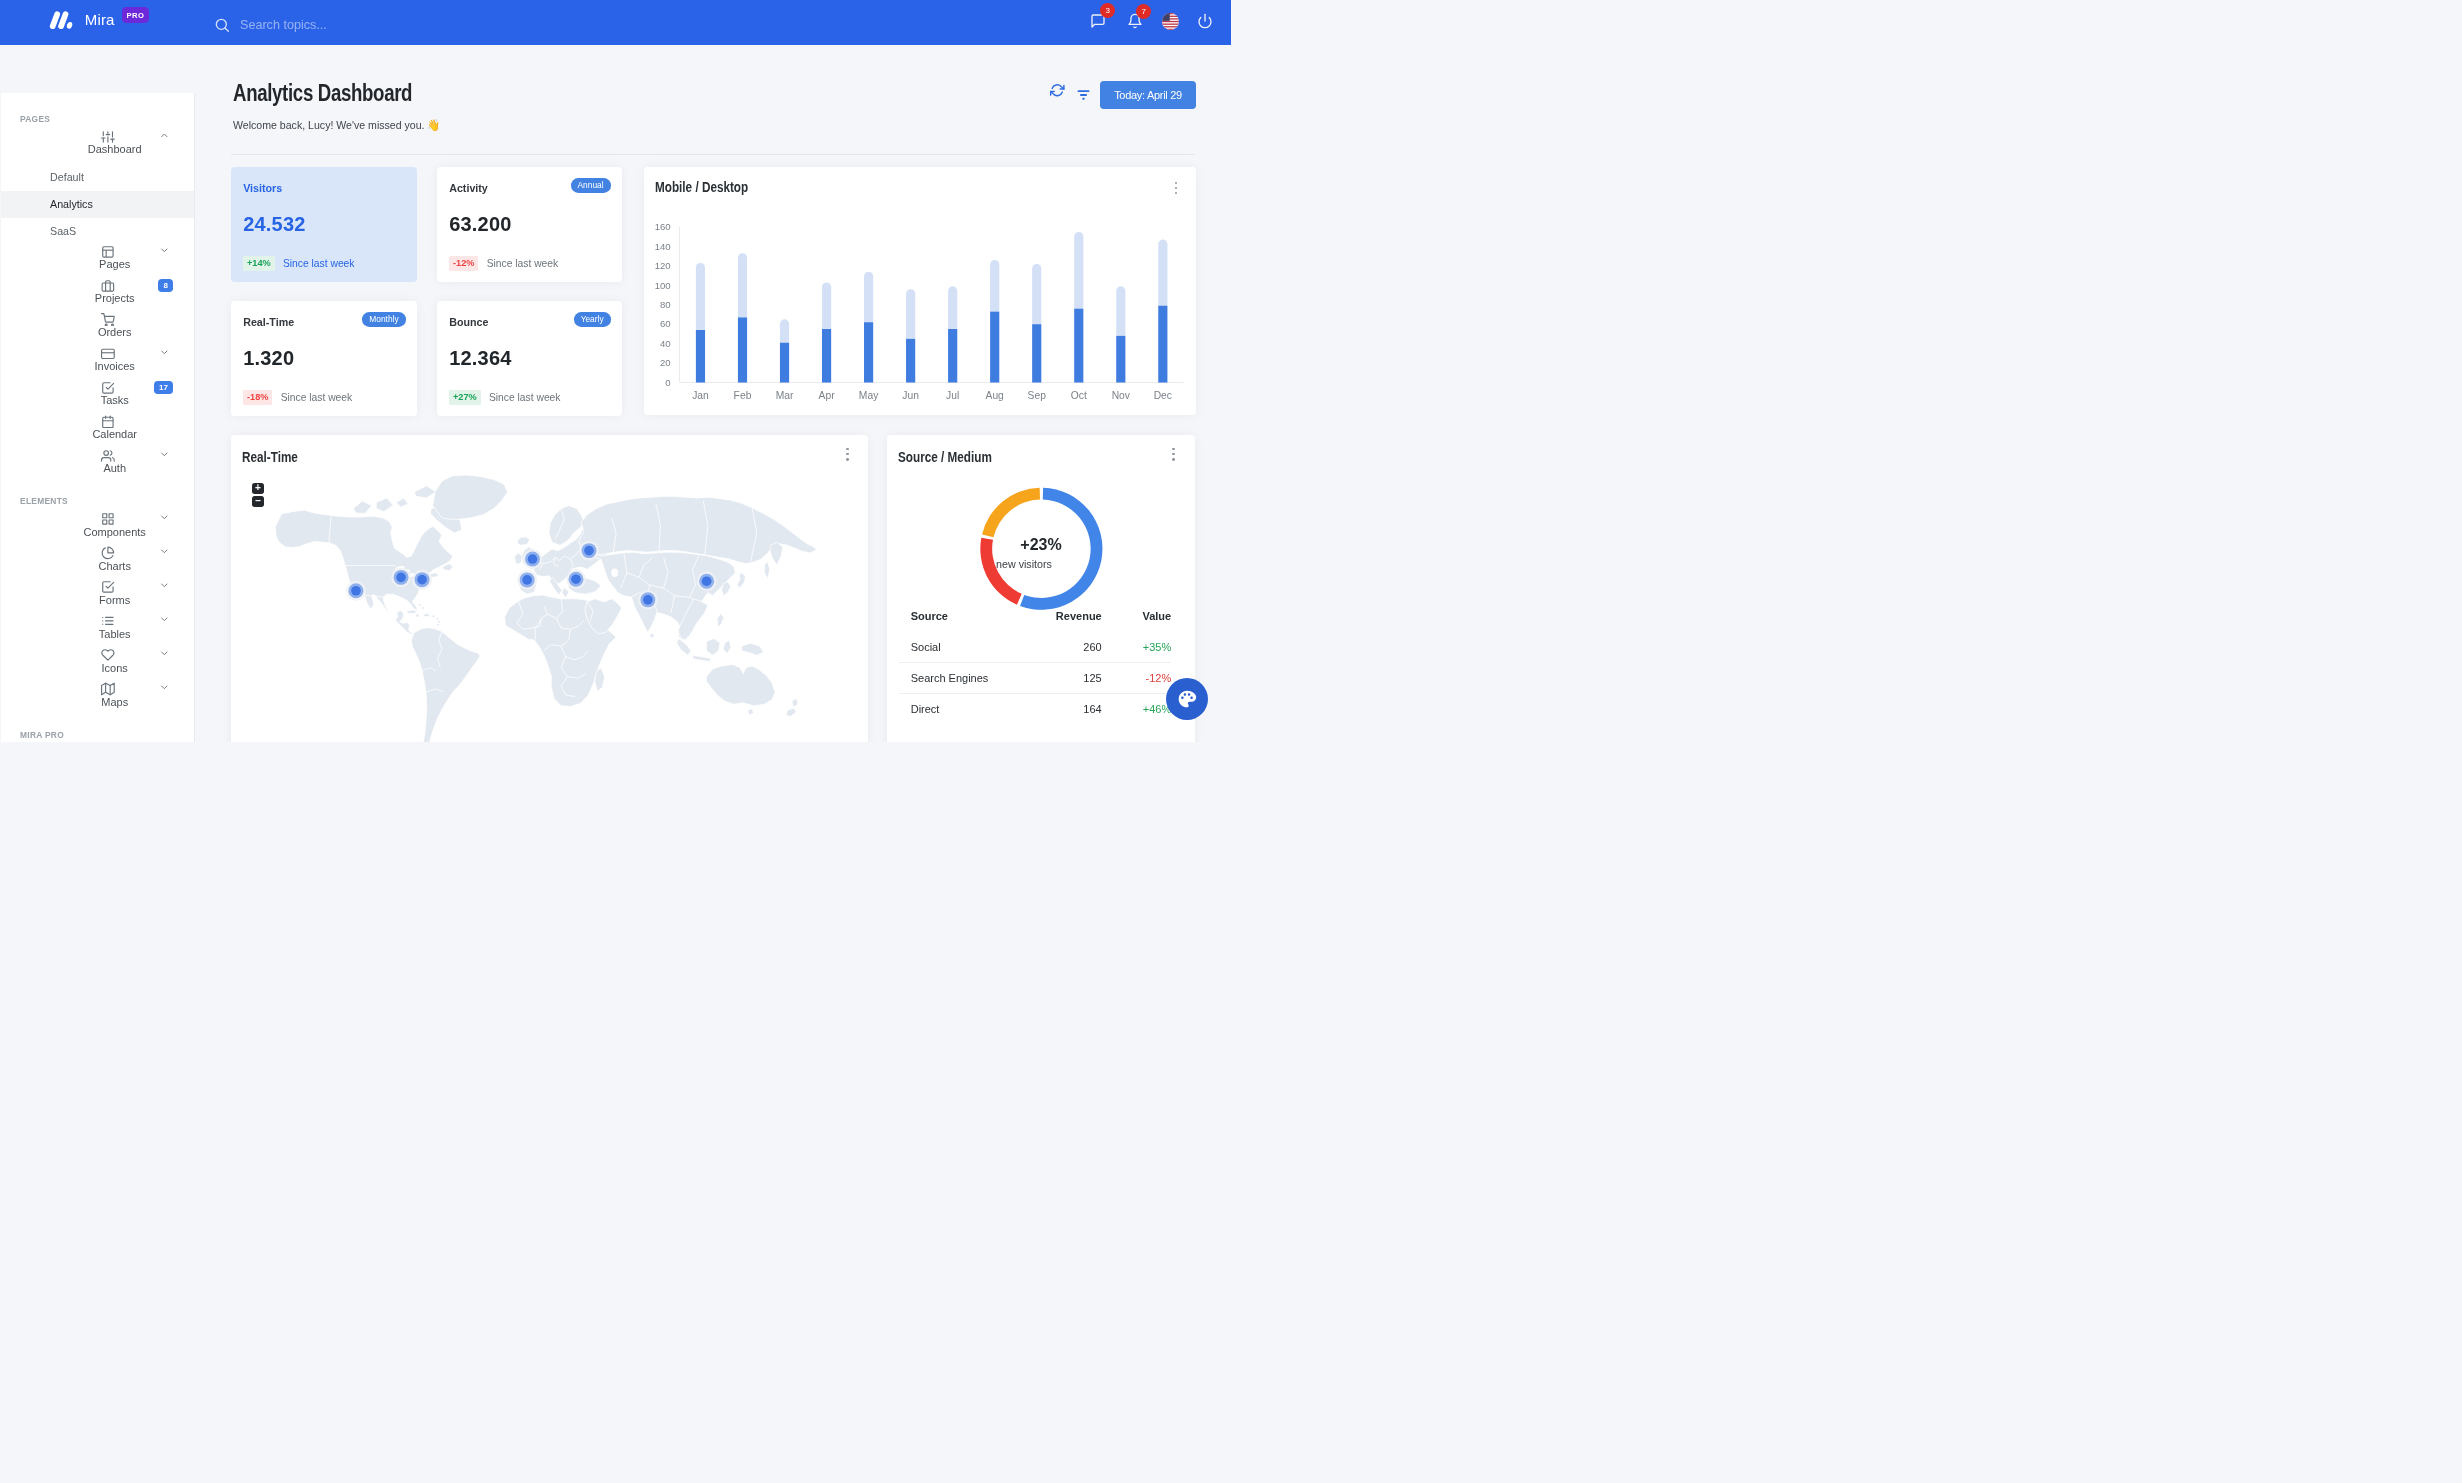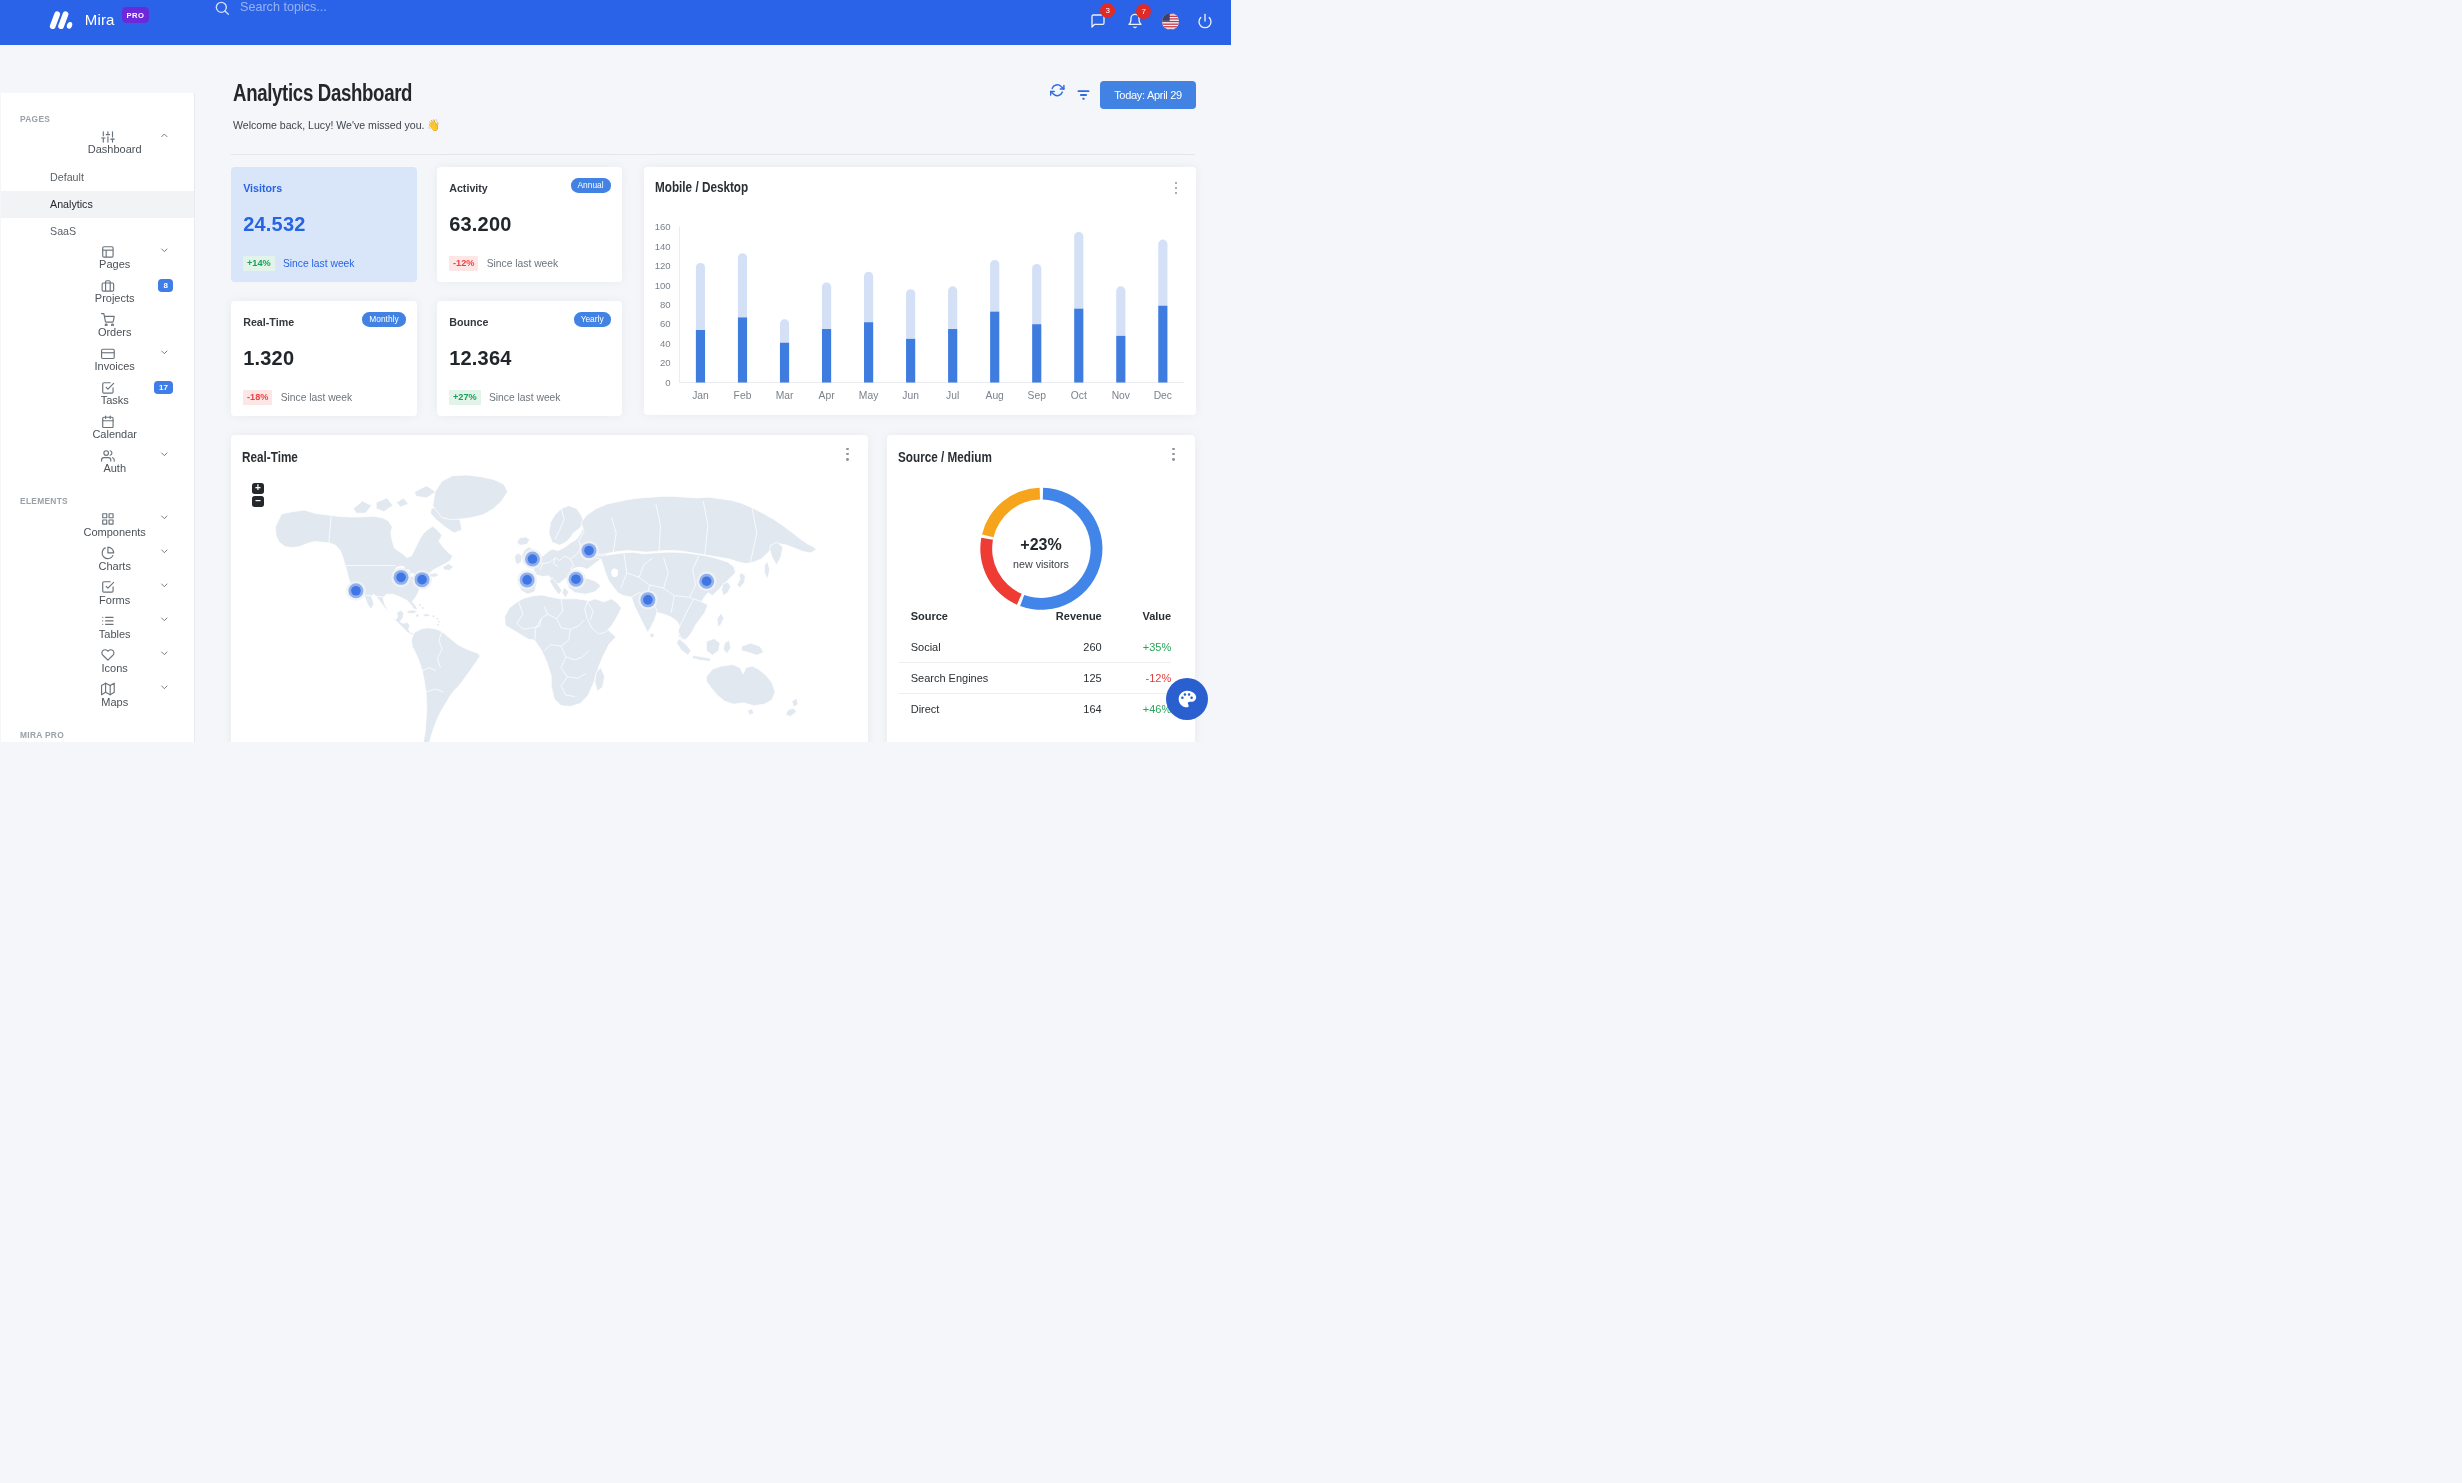--- a/index.html
+++ b/index.html
@@ -5,21 +5,21 @@
 * { margin:0; padding:0; box-sizing:border-box; }
 html,body { width:1231px; height:742px; overflow:hidden; }
 body { font-family:"Liberation Sans", sans-serif; background:#f4f6fa; position:relative; }
 .navbar { position:absolute; left:0; top:0; width:1231px; height:45px; background:#2a62e8; z-index:30; }
 .sidebar { position:absolute; left:1px; top:45px; width:194px; height:697px; background:#fff; border-right:0.8px solid #e8eaed; z-index:20;margin-top:48px; }
 .card { position:absolute; background:#fff; border-radius:3.8px; box-shadow:0 0 10.7px rgba(33,37,41,.05); }
 
 .logo-wrap { position:absolute; left:49px; top:10.7px; display:flex; align-items:center; }
 .logo-name { color:#fff; font-size:15px; font-weight:400; margin-left:10.7px; letter-spacing:0.2px; }
 .badge-pro { background:#6d28d9; color:#fff; font-size:7.6px; font-weight:700; letter-spacing:0.4px; border-radius:4.6px; padding:3.4px 5px; margin-left:6.9px; position:relative; top:-4.6px; }
-.search-wrap { position:absolute; left:214px; top:0; height:49px; display:flex; color:rgba(255,255,255,.45); }
+.search-wrap { position:absolute; left:214px; top:0; height:49px; display:flex; align-items:center; color:rgba(255,255,255,.45); }
 .search-wrap span { font-size:12.6px; margin-left:10px; color:rgba(255,255,255,.5); }
 .nav-ico { position:absolute; top:13px; }
 .nav-badge { position:absolute; width:15.3px; height:15.3px; border-radius:50%; background:#e02a26; color:#fff; font-size:8px; font-weight:400; display:flex; align-items:center; justify-content:center; }
 
 .side-label { font-size:8.4px; font-weight:700; color:#9aa0a8; letter-spacing:0.3px; padding:0 0 0 19px; }
 .s-item { height:34px; display:flex; align-items:center; padding-left:20.6px; position:relative;flex-direction:column; }
 .s-item .txt { font-size:11px; color:#4b5157; margin-left:13.8px; }
 .s-sub { height:27px; display:flex; align-items:center; padding-left:49px; font-size:10.7px; color:#5b6167; position:relative; }
 .s-sub.active { background:#f2f3f5; color:#23282e; }
 .chev { position:absolute; right:24.5px; }
@@ -542,21 +542,21 @@
       <i></i>
       <i></i>
       <i></i>
     </div>
 <svg style="position:absolute; left:0; top:0;" width="308" height="229" viewBox="0 0 403 300">
       <path d="M204.23 69.03 A80 80 0 1 1 174.11 223.98 L179.52 209.45 A64.5 64.5 0 1 0 203.80 84.53 Z" fill="#4285e8"></path>
       <path d="M169.97 222.31 A80 80 0 0 1 123.31 134.56 L138.56 137.36 A64.5 64.5 0 0 0 176.18 208.11 Z" fill="#ee3b33"></path>
       <path d="M124.24 130.19 A80 80 0 0 1 199.77 69.03 L200.20 84.53 A64.5 64.5 0 0 0 139.31 133.83 Z" fill="#f6a41c"></path>
     </svg>
 <div style="position:absolute; left:93px; top:101px; width:122px; text-align:center; font-size:16px; font-weight:700; color:#23282d;">+23%</div>
-<div style="position:absolute; left:93px; top:123px; width:122px; text-align:center; font-size:10.7px; color:#3c4248;">new visitors</div>
+<div style="position:absolute; left:76px; top:123px; width:122px; text-align:center; font-size:10.7px; color:#3c4248;">new visitors</div>
 <div class="sm-table" style="left:12.2px; top:165px;">
   <div class="sm-row head">
         <div class="sm-c1">Source</div>
         <div class="sm-c2">Revenue</div>
         <div class="sm-c3">Value</div>
       </div>
   <div class="sm-row" style="border-top:none;">
         <div class="sm-c1">Social</div>
         <div class="sm-c2">260</div>
         <div class="sm-c3 gtxt">+35%</div>

